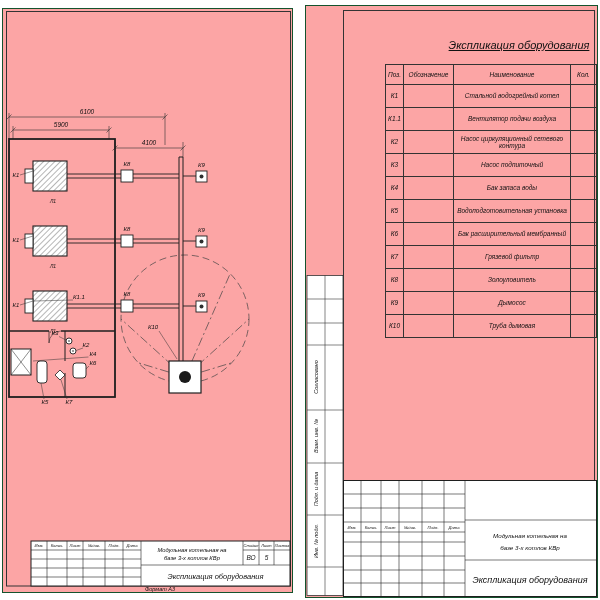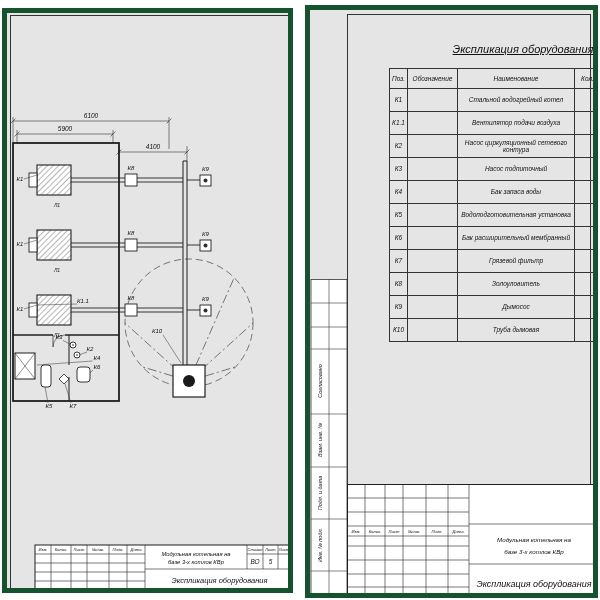--- a/index.html
+++ b/index.html
@@ -1,18 +1,18 @@
 <!DOCTYPE html>
 <html><head>
 <meta charset="utf-8">
 <style>
   *{box-sizing:border-box}
   html,body{margin:0;padding:0;background:#fff;font-family:"Liberation Sans",sans-serif}
   .page{position:relative;width:600px;height:600px;background:#fff;overflow:hidden;color:#111}
-  .sheet{position:absolute;background:#e5e5e5;border:5px solid #14532d;overflow:hidden}
+  .sheet{position:absolute;background:#fca5a5;border:1px solid #14532d;overflow:hidden}
   .sheet-left{left:2px;top:8px;width:291px;height:585px}
   .sheet-right{left:305px;top:5px;width:293px;height:593px}
   .inner-frame{position:absolute;left:37px;top:4px;right:2px;bottom:2px;border:1px solid #333}
   .spec-title{position:absolute;left:115px;top:33px;width:196px;text-align:center;
               font-size:11px;font-style:italic;text-decoration:underline;color:#111}
   .spec-table{position:absolute;left:79px;top:58px;width:211px;border-collapse:collapse;
               table-layout:fixed;font-style:italic;color:#111}
   .spec-table th,.spec-table td{border:1px solid #333;padding:0 1px;text-align:center;
               vertical-align:middle;overflow:hidden;font-weight:normal}
   .spec-table th{font-size:6.5px;height:20px;line-height:1.1}

